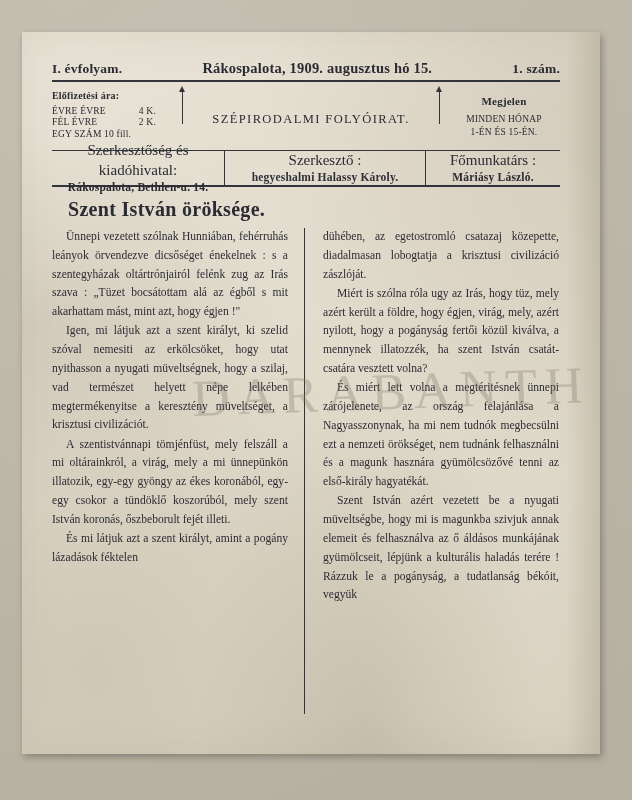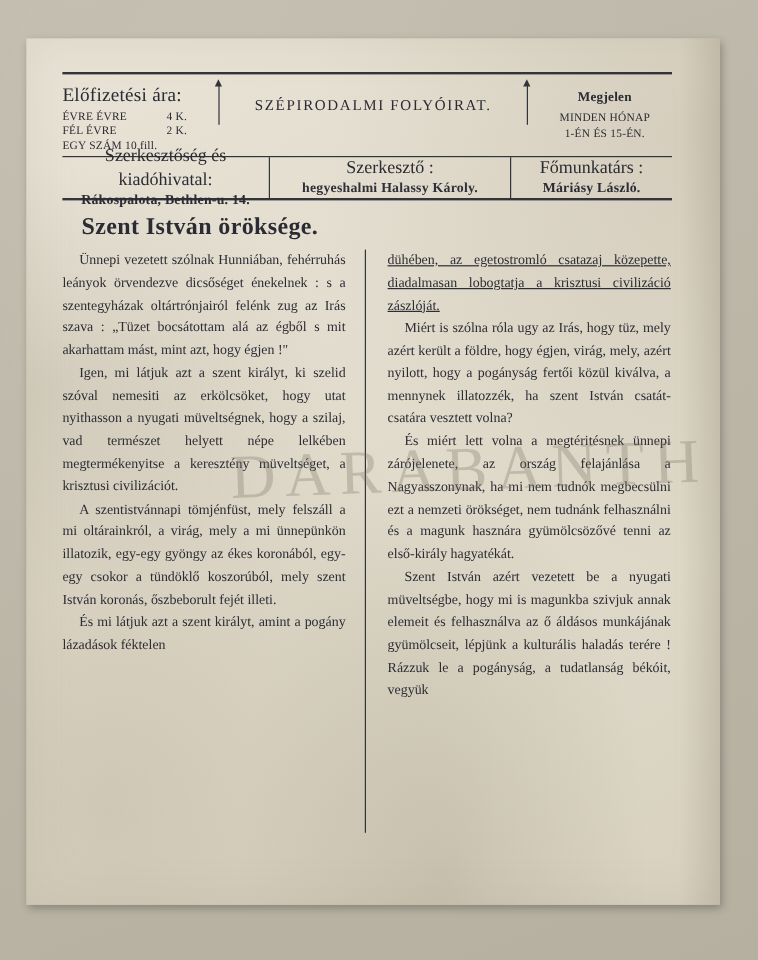--- a/index.html
+++ b/index.html
@@ -89,22 +89,22 @@
     align-items: stretch;
     height: 62px;
   }
   .mast-left {
     width: 122px;
     font-size: 9.5px;
     line-height: 1.25;
     padding-top: 2px;
   }
   .mast-left .mt-title {
-    font-size: 16px;
-    font-weight: normal;
+    font-size: 10px;
+    font-weight: bold;
     margin-bottom: 3px;
     letter-spacing: 0.2px;
   }
   .mast-left .price-row {
     display: flex;
     justify-content: space-between;
     width: 104px;
     letter-spacing: 0.2px;
   }
   .mast-center {
@@ -117,21 +117,21 @@
     font-size: 31px;
     font-weight: bold;
     letter-spacing: 2px;
     line-height: 1.05;
     margin-top: 1px;
     font-family: "Liberation Serif", serif;
   }
   .mast-center .subtitle {
     font-size: 12.5px;
     letter-spacing: 1.4px;
-    margin-top: 13px;
+    margin-top: 24px;
   }
   .mast-center .arrow-l, .mast-center .arrow-r {
     position: absolute;
     top: 2px;
     width: 1px;
     height: 34px;
     background: #32333b;
   }
   .mast-center .arrow-l { left: 8px; }
   .mast-center .arrow-r { right: 8px; }
@@ -200,21 +200,21 @@
     width: 236px;
     font-size: 11.6px;
     line-height: 1.62;
     text-align: justify;
     text-justify: inter-word;
     color: #2b2c34;
   }
   .col.left { padding-right: 16px; border-right: 1px solid #32333b; }
   .col.right { padding-left: 18px; }
   .col p { margin: 0 0 0.5px 0; text-indent: 14px; }
-  .col p.noindent { text-indent: 0; text-decoration: underline; }
+  .col p.noindent { text-indent: 0; }
 
   
   #watermark {
     position: absolute;
     left: 170px;
     top: 330px;
     font-size: 52px;
     letter-spacing: 8px;
     color: rgba(120,112,96,0.30);
     font-family: "Liberation Serif", serif;
@@ -223,20 +223,25 @@
     user-select: none;
   }
 </style>
 </head>
 <body>
 
 <div id="page">
   <div id="paper">
     <div id="content">
 
+      <div class="top-row">
+        <span class="vol">I. évfolyam.</span>
+        <span class="place">Rákospalota, 1909. augusztus hó 15.</span>
+        <span class="num">1. szám.</span>
+      </div>
       <div class="rule-thick"></div>
 
       <div class="masthead">
 
         <div class="mast-left">
           <div class="mt-title">Előfizetési ára:</div>
           <div class="price-row">
             <span>ÉVRE ÉVRE</span>
             <span>4 K.</span>
           </div>

